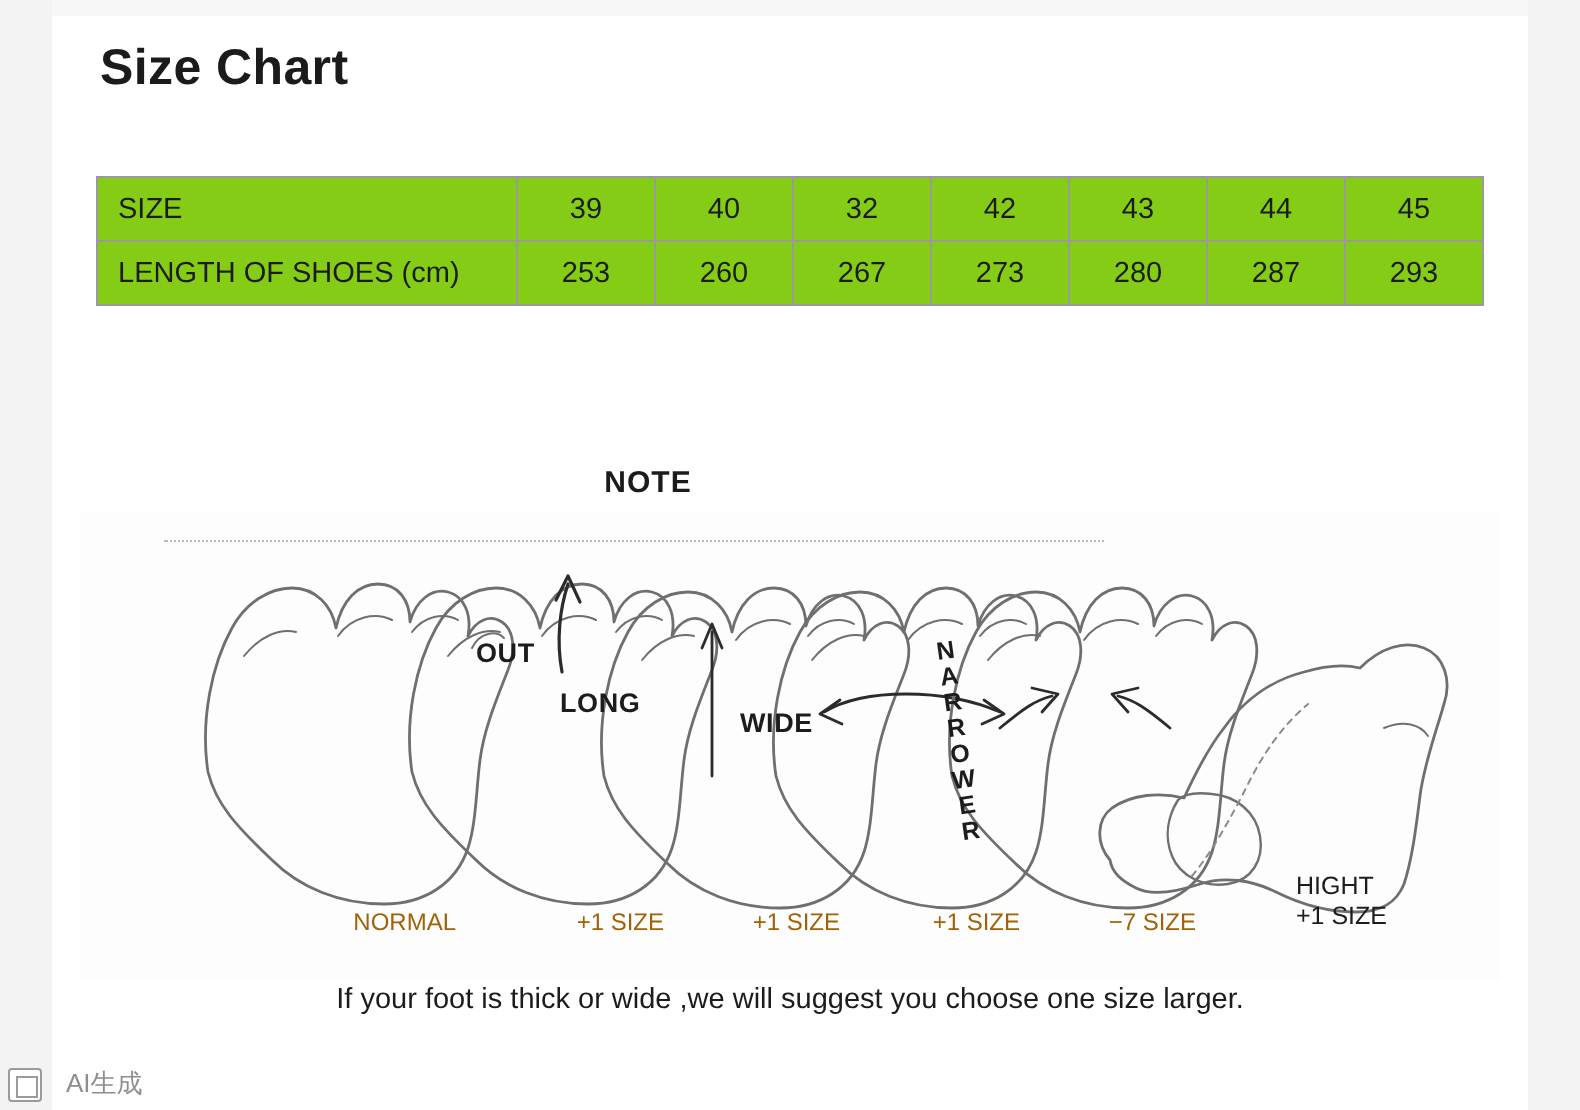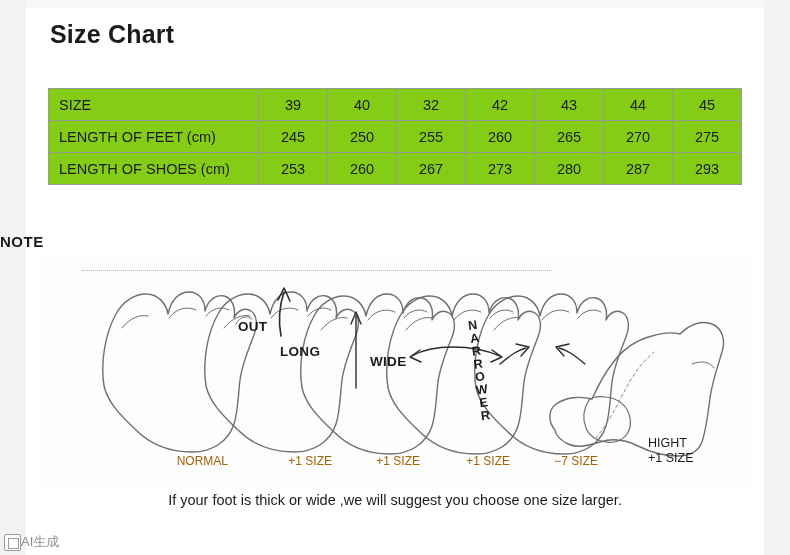--- a/index.html
+++ b/index.html
@@ -55,20 +55,21 @@
     width: 69px;
     padding: 2px 4px;
   }
 
   
   .note-heading {
     position: absolute;
     top: 233px;
     left: 0;
     width: 648px;
+    text-align: center;
     font-size: 15px;
     font-weight: bold;
     letter-spacing: 0.5px;
     color: #1b1b1b;
   }
 
   
   .note-panel {
     position: absolute;
     left: 40px;
@@ -133,21 +134,21 @@
     color: #1c1c1c;
   }
 
   
   .watermark {
     position: absolute;
     left: 4px;
     bottom: 4px;
     display: flex;
     align-items: center;
-    gap: 0;
+    gap: 12px;
     font-size: 13px;
     color: #8e8e8e;
   }
   .watermark .wm-box {
     width: 17px; height: 17px;
     border: 1px solid #9b9b9b;
     border-radius: 2px;
     position: relative;
     background: #fff;
   }
@@ -191,30 +192,20 @@
         <td class="label">SIZE</td>
         <td class="val">39</td>
         <td class="val">40</td>
         <td class="val">32</td>
         <td class="val">42</td>
         <td class="val">43</td>
         <td class="val">44</td>
         <td class="val">45</td>
       </tr>
       <tr>
-        <td class="label">LENGTH OF FEET (cm)</td>
-        <td class="val">245</td>
-        <td class="val">250</td>
-        <td class="val">255</td>
-        <td class="val">260</td>
-        <td class="val">265</td>
-        <td class="val">270</td>
-        <td class="val">275</td>
-      </tr>
-      <tr>
         <td class="label">LENGTH OF SHOES (cm)</td>
         <td class="val">253</td>
         <td class="val">260</td>
         <td class="val">267</td>
         <td class="val">273</td>
         <td class="val">280</td>
         <td class="val">287</td>
         <td class="val">293</td>
       </tr>
     </tbody>

